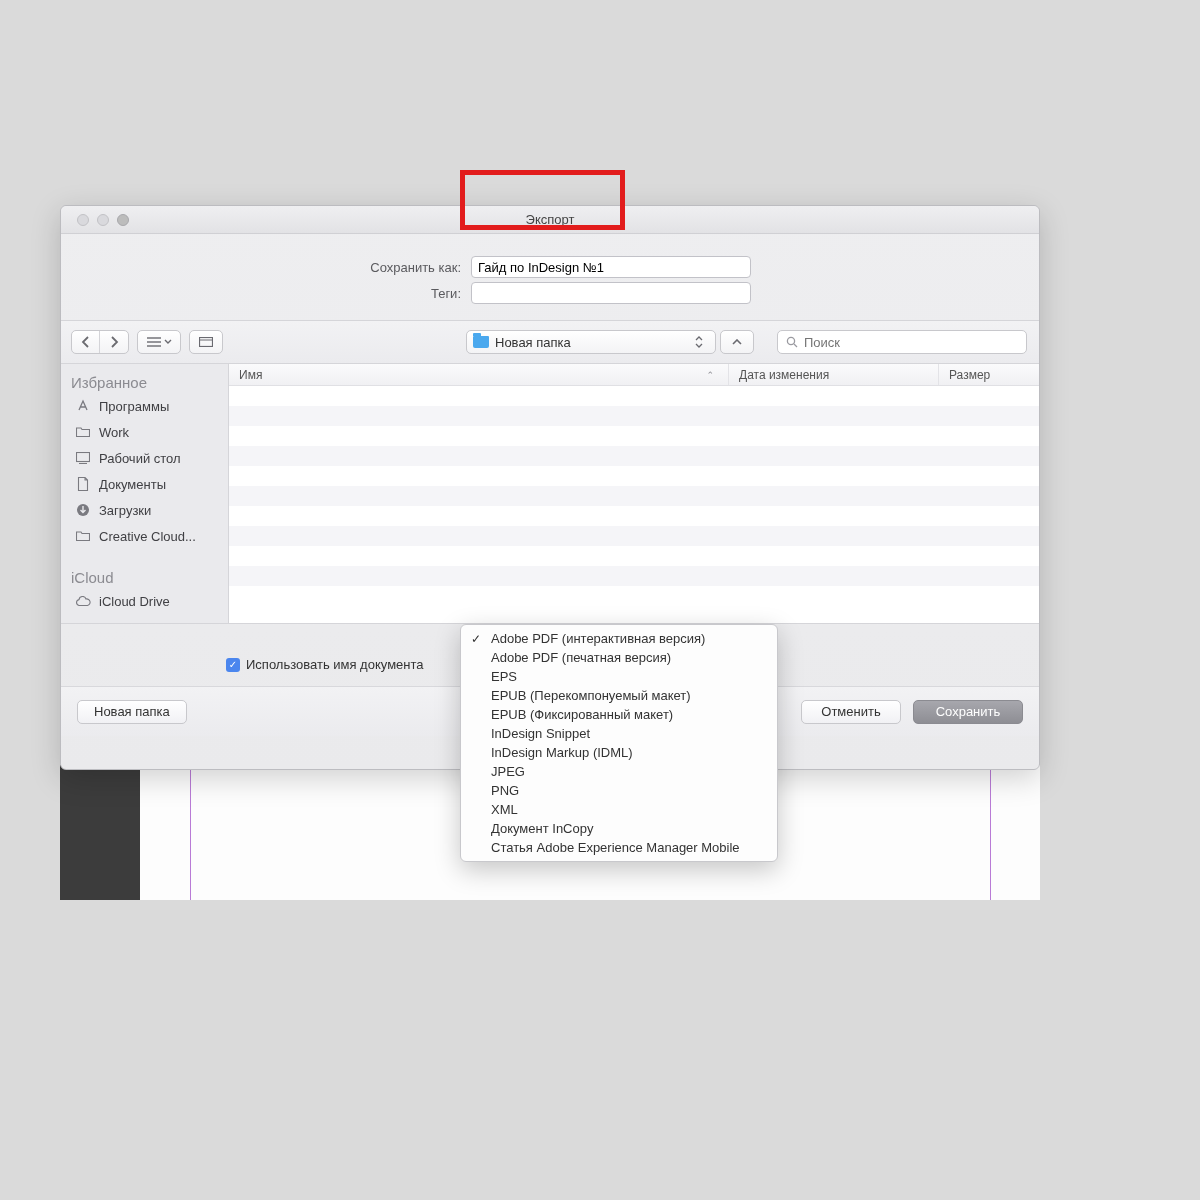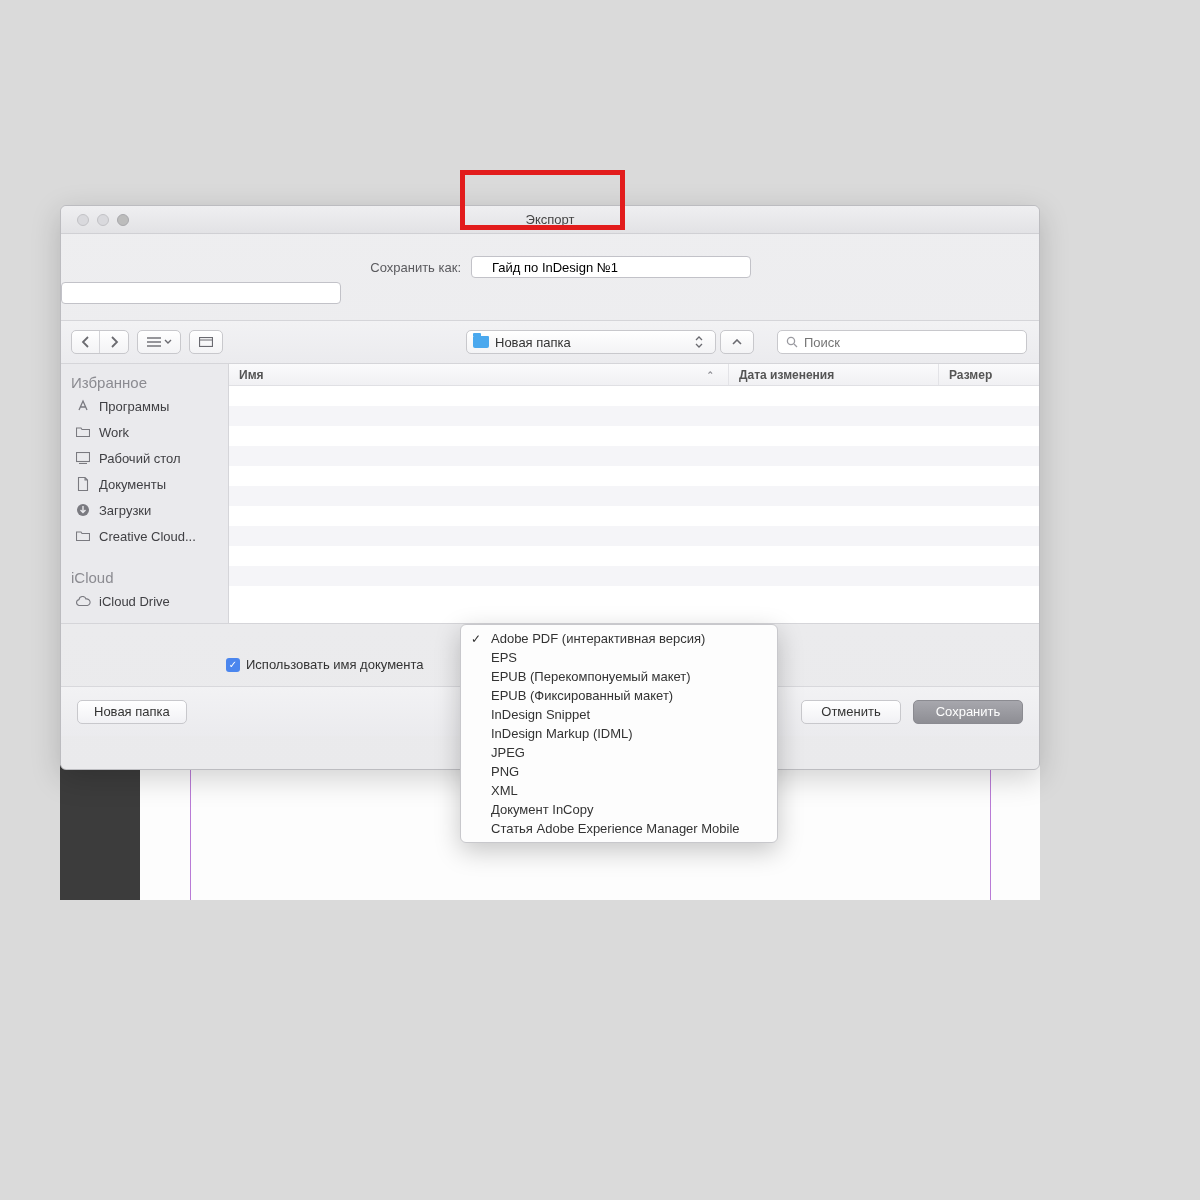--- a/index.html
+++ b/index.html
@@ -77,21 +77,21 @@
     margin: 4px 0;
   }
   .form-label {
     width: 400px; text-align: right; color: #5a5a5e; font-size: 13px;
   }
   .text-input {
     width: 280px; height: 22px;
     border: 1px solid #c2c2c8;
     border-radius: 4px;
     background: #fff;
-    padding: 0 20px;
+    padding: 0 6px;
     font-size: 13px;
   }
 
   .toolbar {
     height: 44px;
     border-top: 1px solid #d5d5d9;
     border-bottom: 1px solid #d5d5d9;
     background: linear-gradient(#f2f2f4, #ebebee);
     display: flex; align-items: center;
     padding: 0 10px;
@@ -184,21 +184,21 @@
   }
   .side-item .ic { width: 16px; height: 16px; display:flex; align-items:center; justify-content:center; color:#7a7a80; }
 
   .list {
     flex: 1; background: #fff; display: flex; flex-direction: column;
   }
   .list-header {
     height: 22px; display: flex; align-items: center;
     background: linear-gradient(#fbfbfc,#f0f0f3);
     border-bottom: 1px solid #e0e0e4;
-    font-size: 12px; color: #555; font-weight: bold;
+    font-size: 12px; color: #555;
   }
   .col { padding: 0 10px; border-right: 1px solid #e3e3e7; height: 100%; display:flex; align-items:center; }
   .col.name { flex: 1; }
   .col.date { width: 210px; }
   .col.size { width: 100px; border-right: none; }
   .sort-ind { margin-left: auto; margin-right: 4px; font-size: 9px; color: #8c8c92; }
   .list-body { flex: 1; overflow: hidden; }
   .row { height: 20px; }
   .row:nth-child(even) { background: #f5f5f8; }
 
@@ -285,20 +285,21 @@
     </div>
     <div class="title">Экспорт</div>
   </div>
 
   <div class="form-area">
     <div class="form-row">
       <div class="form-label">Сохранить как:</div>
       <input class="text-input" value="Гайд по InDesign №1" style="">
     </div>
     <div class="form-row">
+      <div class="form-label">Теги:</div>
       <input class="text-input" style="">
     </div>
   </div>
 
   <div class="toolbar">
     <div class="seg">
       <div class="seg-btn">
         <svg width="9" height="12" viewBox="0 0 9 12">
             <path d="M7 1 L2 6 L7 11" fill="none" stroke="currentColor" stroke-width="1.8"></path>
           </svg>
@@ -470,20 +471,23 @@
   </div>
 
 </div>
 
 <div class="dropdown" id="format-dd" style="top: 624px;">
     <div class="dd-item">
       <span class="check">✓</span>
       <span>Adobe PDF (интерактивная версия)</span>
     </div>
     <div class="dd-item">
+      <span>Adobe PDF (печатная версия)</span>
+    </div>
+    <div class="dd-item">
       <span>EPS</span>
     </div>
     <div class="dd-item">
       <span>EPUB (Перекомпонуемый макет)</span>
     </div>
     <div class="dd-item">
       <span>EPUB (Фиксированный макет)</span>
     </div>
     <div class="dd-item">
       <span>InDesign Snippet</span>

